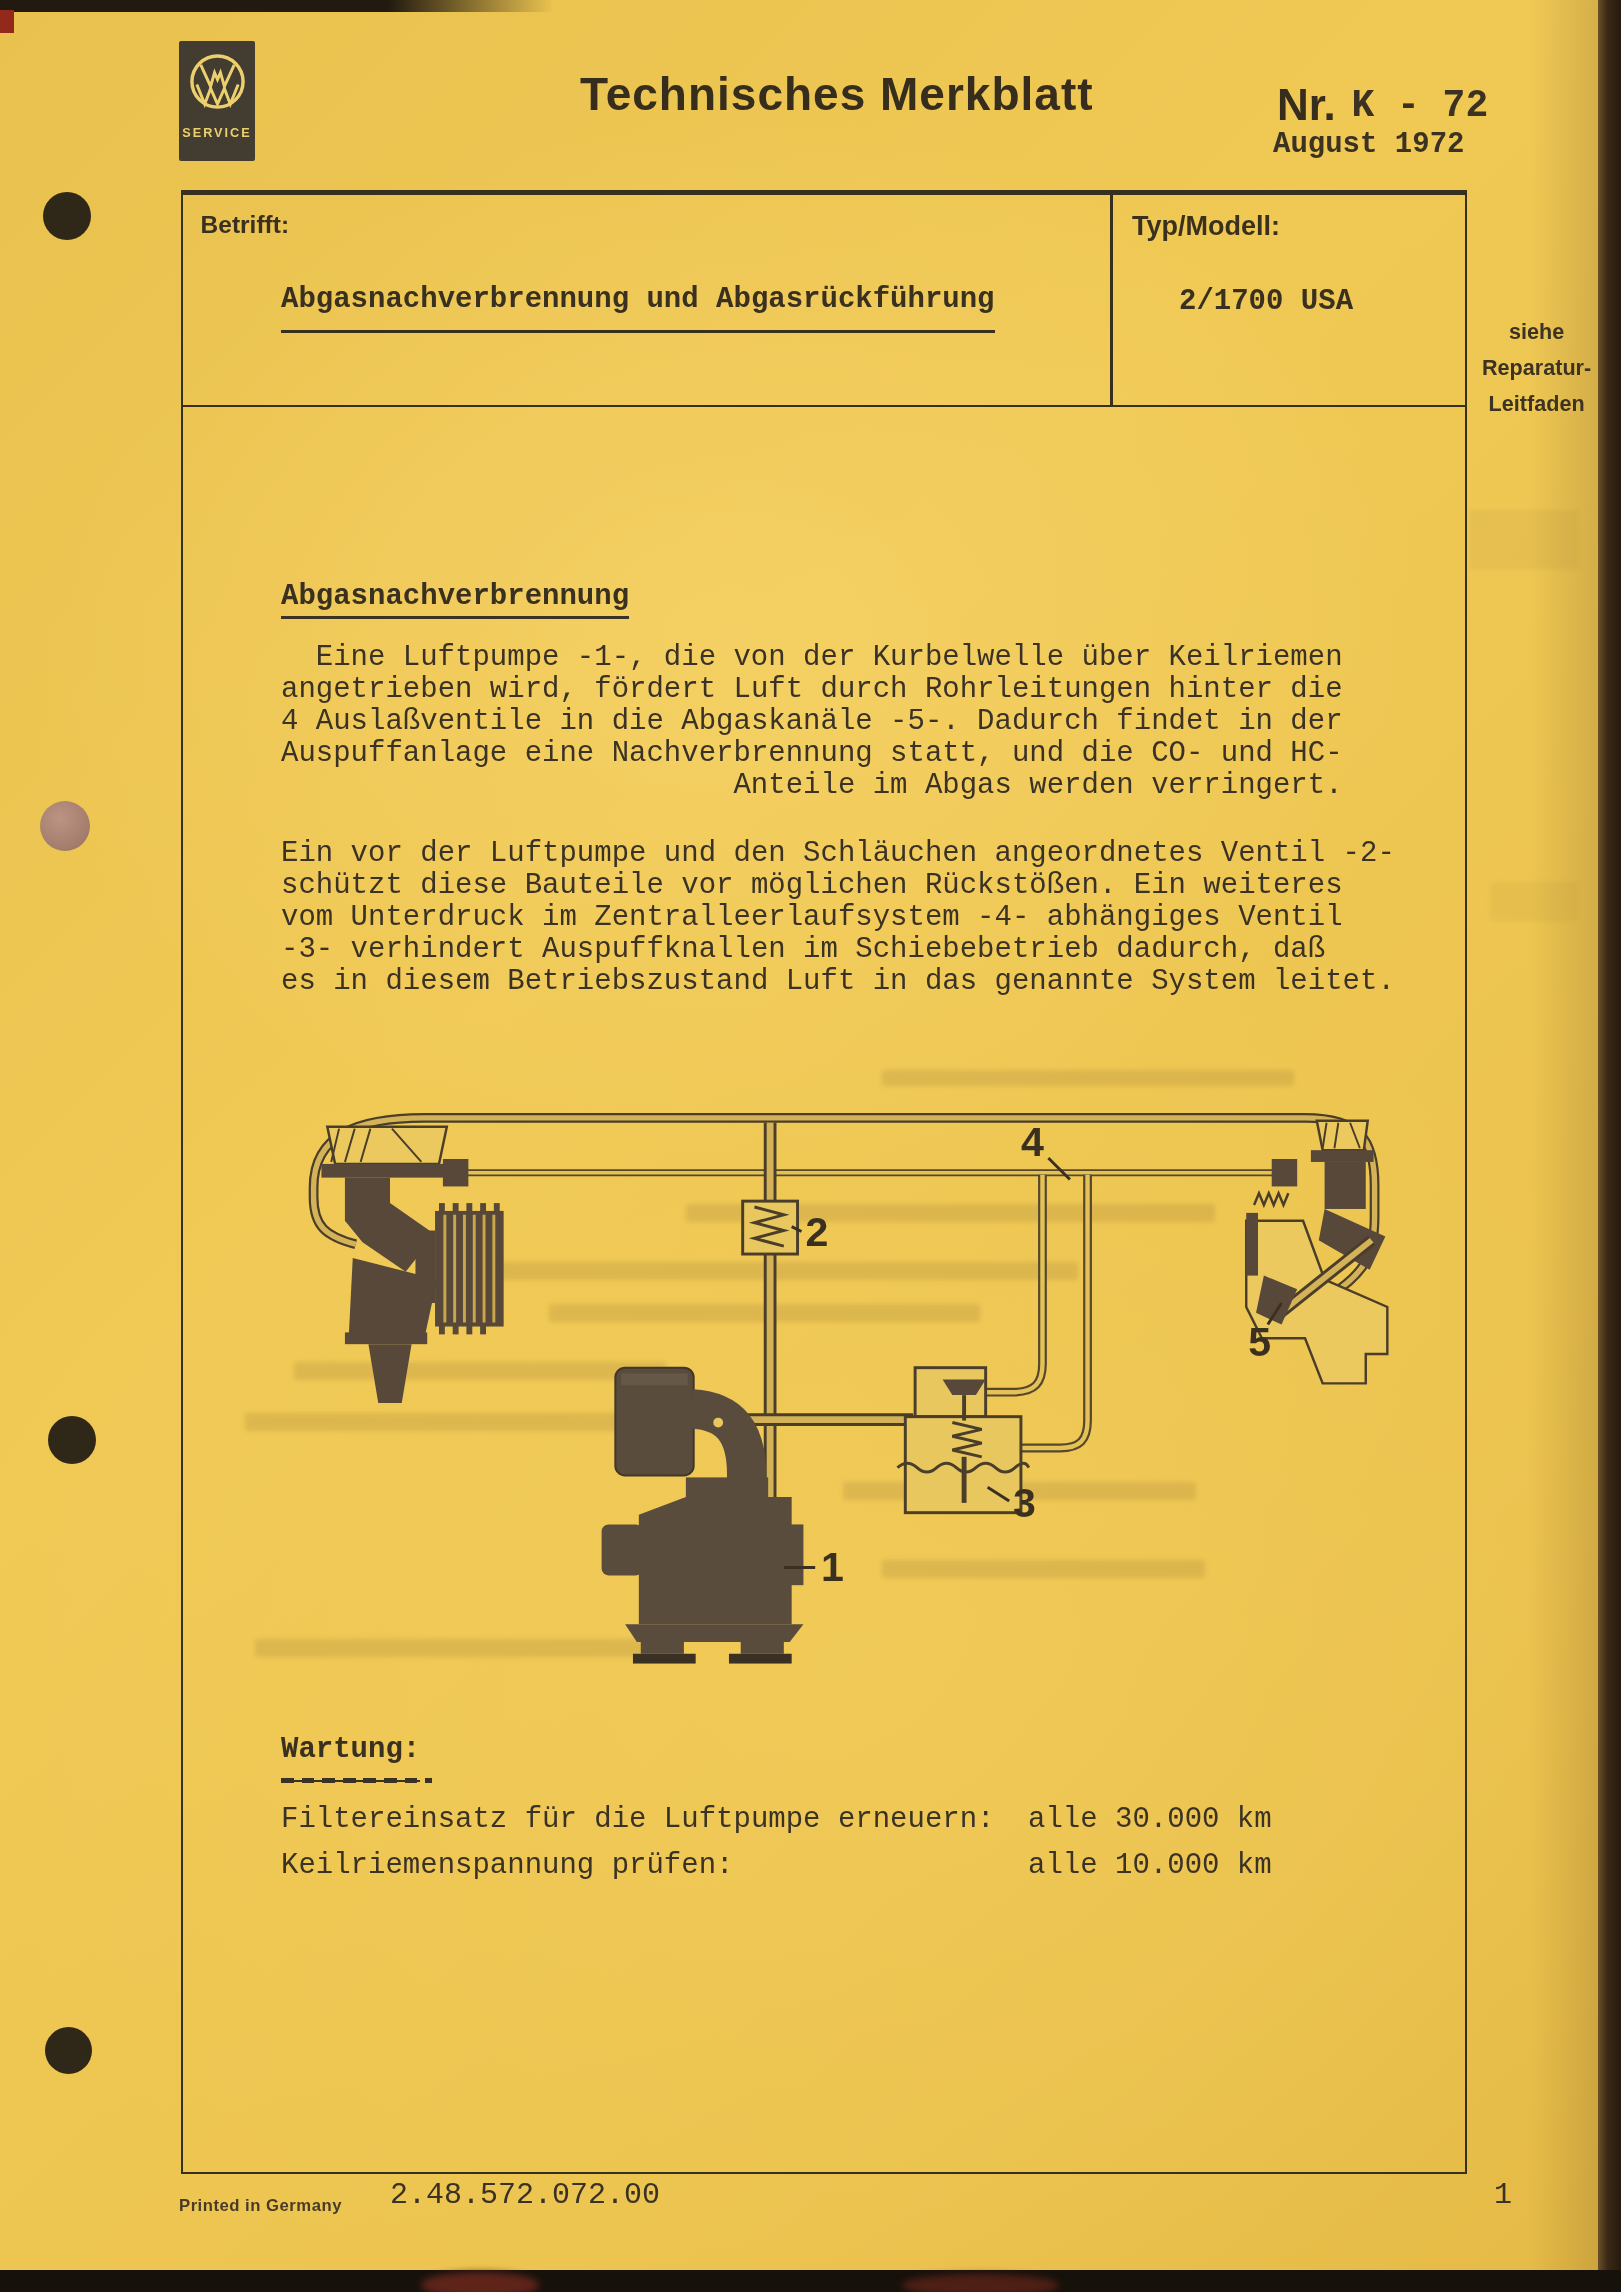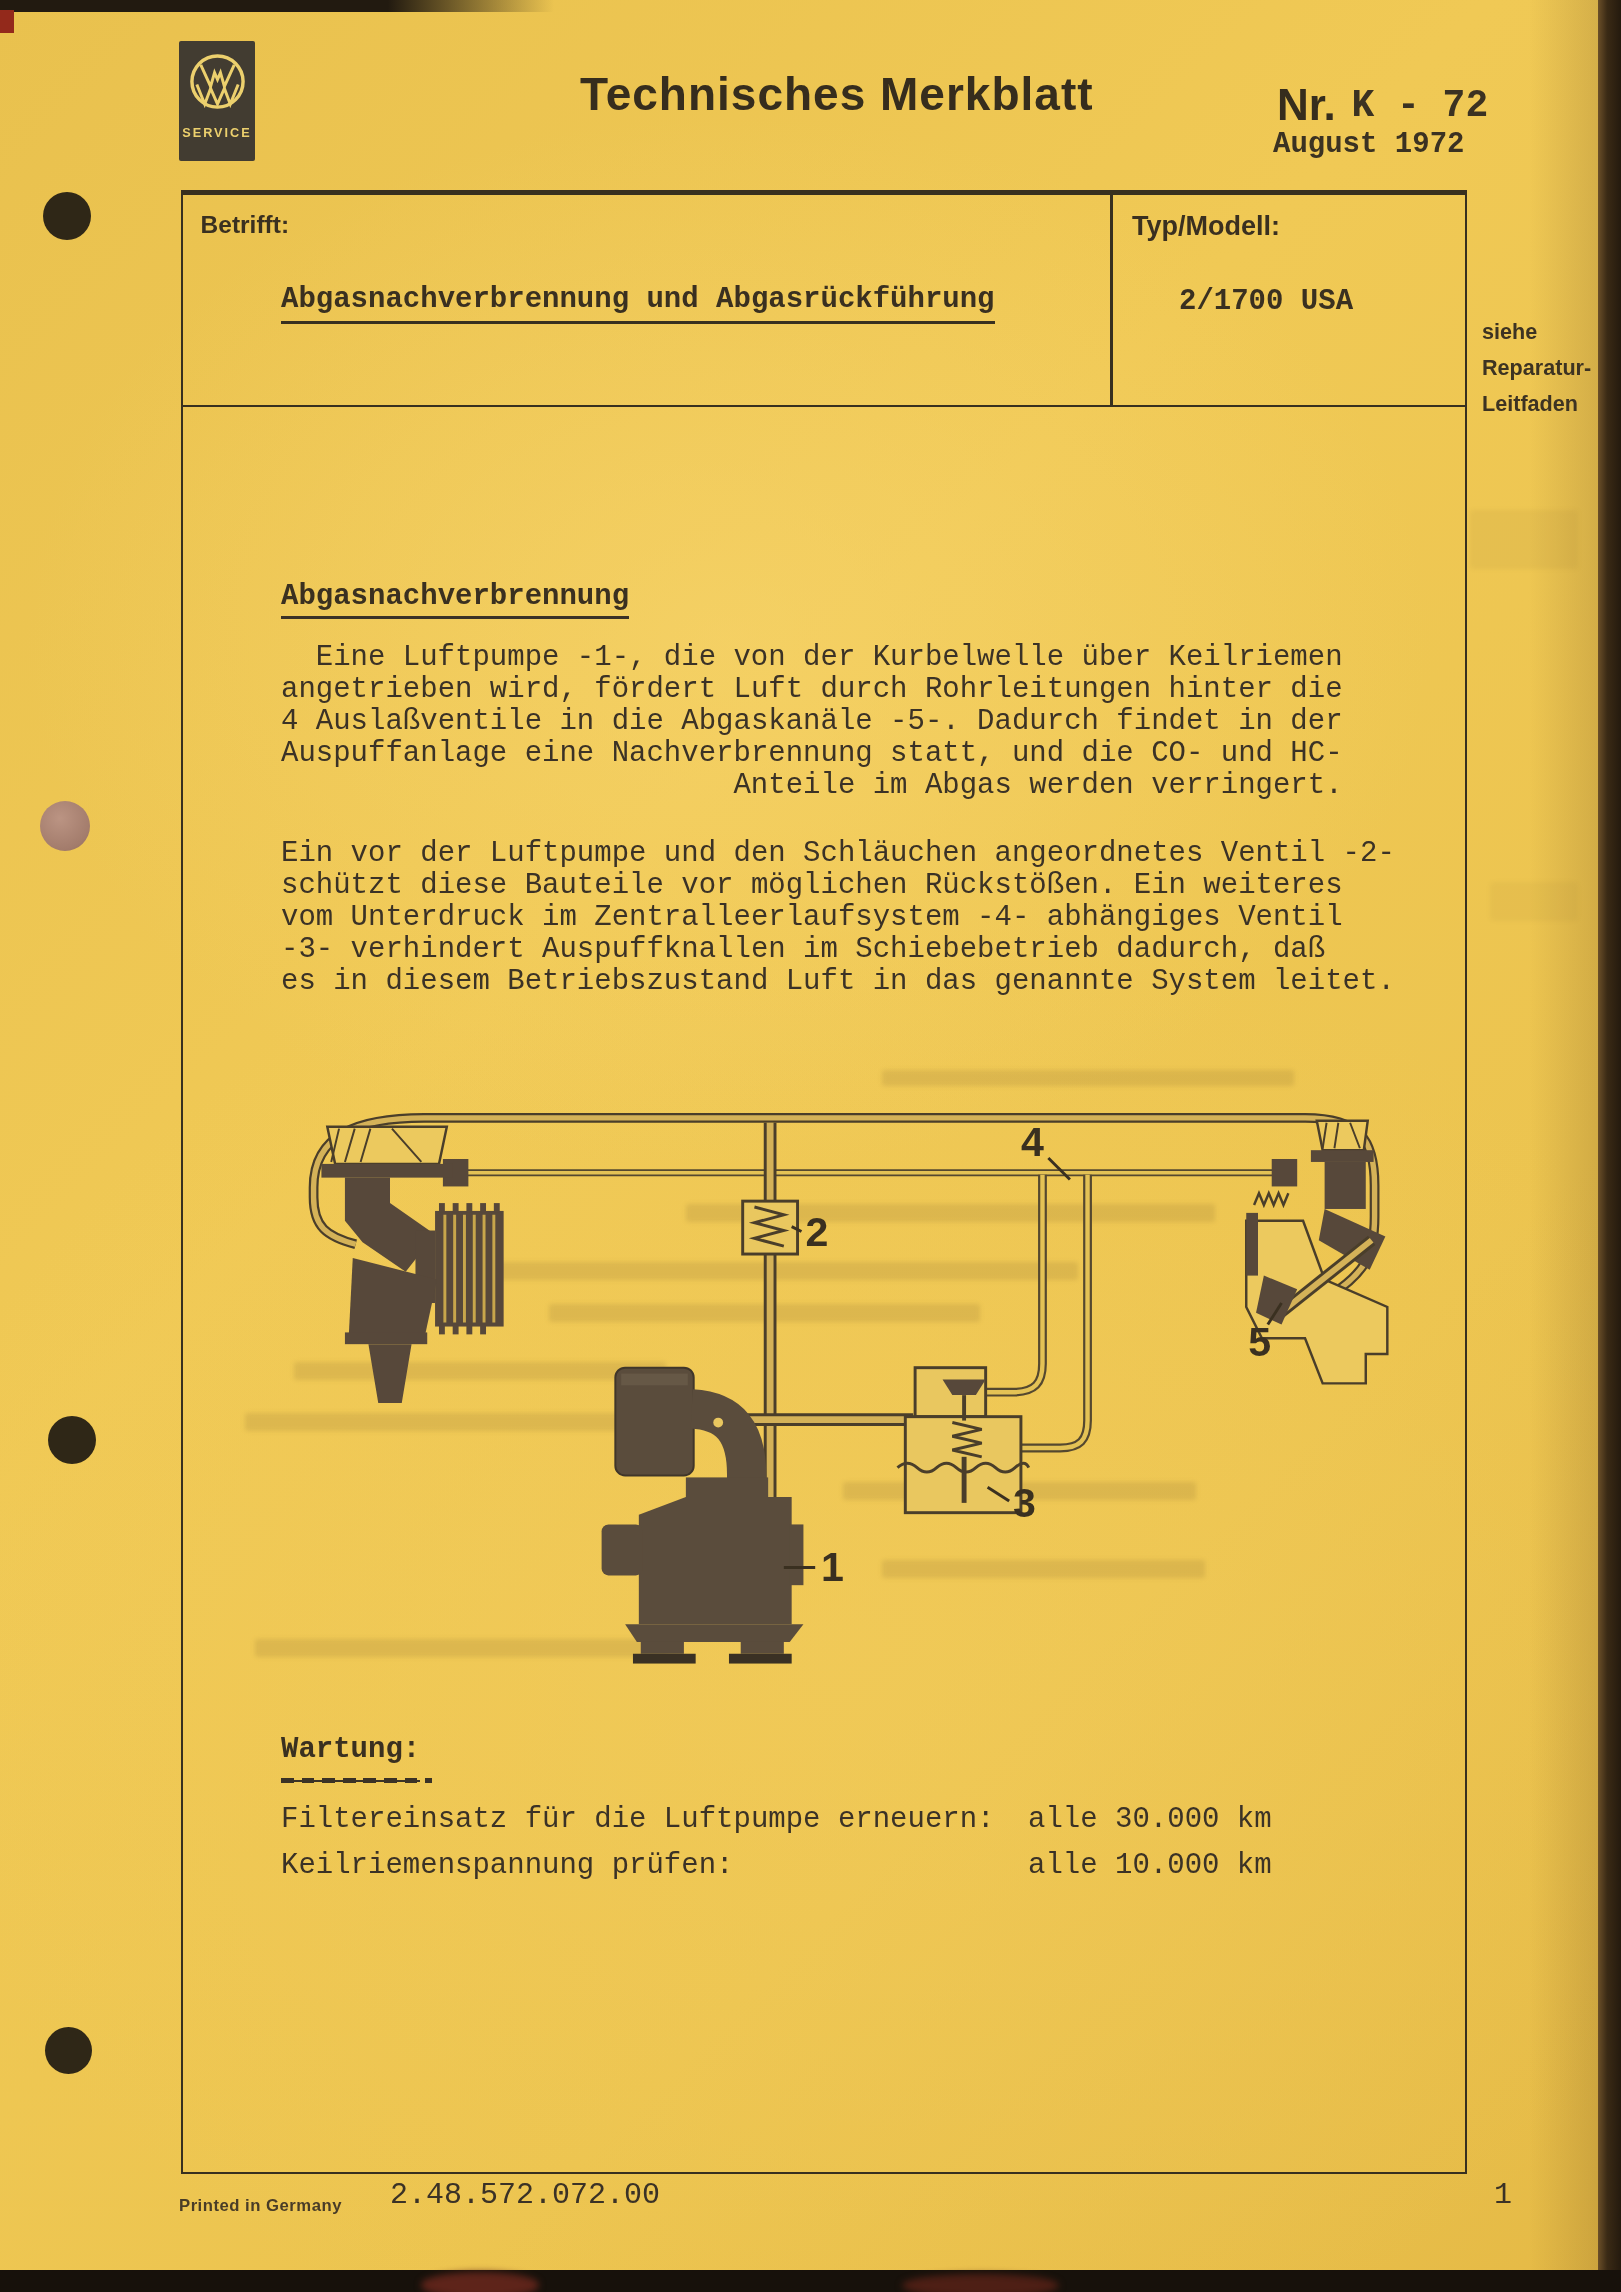--- a/index.html
+++ b/index.html
@@ -21,24 +21,24 @@
   .nr-row{left:1277px;top:80px;display:flex;align-items:center;}
   .nr-label{font-size:44px;font-weight:700;color:#362d1d;}
   .nr-value{font-size:38px;font-weight:700;margin-left:15.7px;color:#3b3222;}
   .date{left:1273px;top:128px;font-size:29px;font-weight:700;color:#3b3222;}
   
   .frame{left:181px;top:190px;width:1286px;height:1984px;border:2.9px solid #38301f;border-top-width:5.9px;box-sizing:border-box;}
   .head-sec{position:absolute;left:0;top:0;width:100%;height:212px;border-bottom:2.9px solid #38301f;box-sizing:border-box;}
   .divider{position:absolute;left:927px;top:0;bottom:0;width:2.9px;background:#38301f;}
   .betrifft{position:absolute;left:17.6px;top:15.7px;font-size:24.5px;font-weight:700;}
   .subject{position:absolute;left:98px;top:88px;font-size:29px;font-weight:700;
-           border-bottom:3.9px solid #38301f;padding-bottom:5px;}
+           border-bottom:3.9px solid #38301f;padding-bottom:14px;}
   .typlabel{position:absolute;left:949px;top:15.7px;font-size:27px;font-weight:700;}
   .typvalue{position:absolute;left:996px;top:90px;font-size:29px;font-weight:700;}
-  .sidenote{left:1482px;top:314px;font-size:21.6px;font-weight:700;line-height:36px;color:#3d3322;}
+  .sidenote{left:1482px;top:314px;font-size:21.6px;font-weight:700;line-height:36px;color:#3d3322;text-align:center;}
   
   .bodytext{font-size:29px;line-height:34px;white-space:pre-line;color:#3b3226;}
   .p-intro{left:281px;top:443px;}
   .sec-head{left:281px;top:580px;font-size:29px;font-weight:700;border-bottom:3.9px solid #3b3226;padding-bottom:2.9px;}
   .p-one{left:281px;top:642px;line-height:32px;text-align:right;}
   .p-two{left:281px;top:838px;line-height:32px;}
   
   .wartung{left:281px;top:1733px;font-size:29px;font-weight:700;border-bottom:2.9px solid #3b3226;padding-bottom:14px;}
   .dashbar{left:281px;top:1778px;width:151px;height:4.9px;
            background:repeating-linear-gradient(90deg,#3b3226 0 12.7px,rgba(0,0,0,0) 12.7px 20.6px);}

